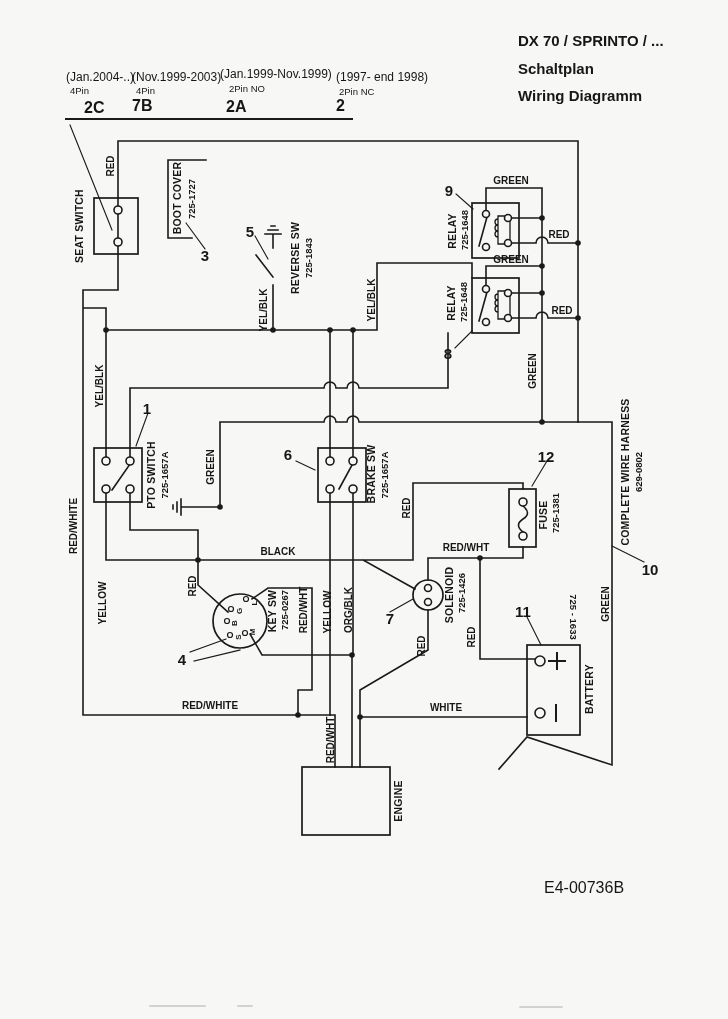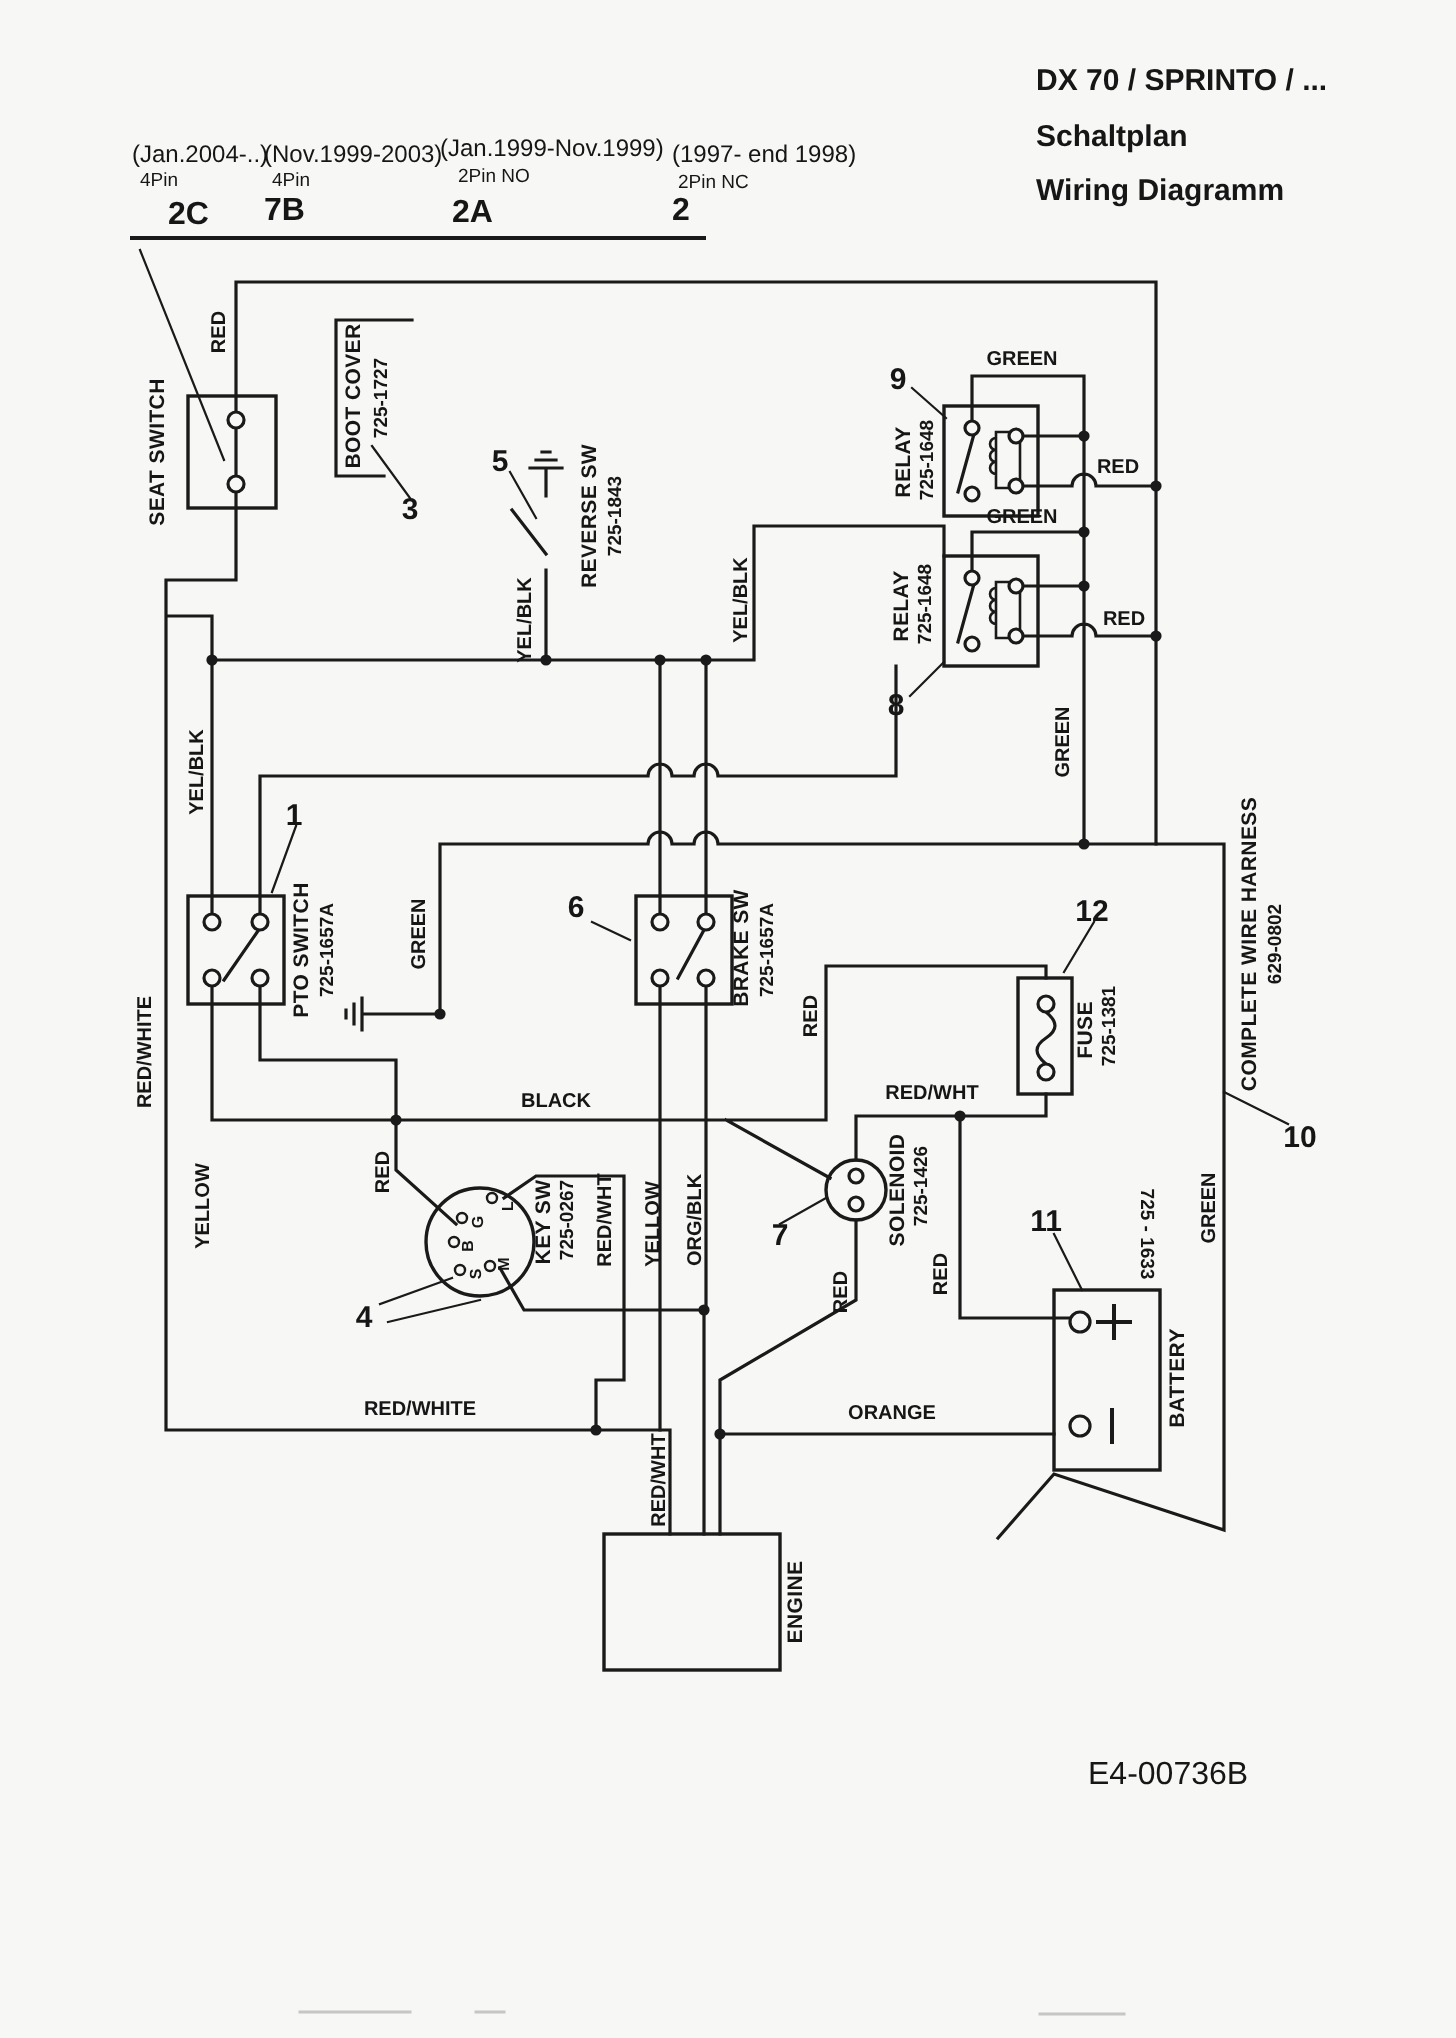--- a/index.html
+++ b/index.html
@@ -215,17 +215,17 @@
   <span class="lv wire" style="left:303px;top:610px">RED/WHT</span>
   <span class="lv wire" style="left:327px;top:612px">YELLOW</span>
   <span class="lv wire" style="left:348px;top:610px">ORG/BLK</span>
   <span class="lv wire" style="left:406px;top:508px">RED</span>
   <span class="lh wire" style="left:466px;top:547px">RED/WHT</span>
   <span class="lv wire" style="left:421px;top:646px">RED</span>
   <span class="lv wire" style="left:471px;top:637px">RED</span>
   <span class="lv wire" style="left:605px;top:604px">GREEN</span>
   <span class="lh wire" style="left:210px;top:705px">RED/WHITE</span>
   <span class="lv wire" style="left:330px;top:740px">RED/WHT</span>
-  <span class="lh wire" style="left:446px;top:707px">ORANGE</span>
+  <span class="lh wire" style="left:446px;top:707px">WHITE</span>
 
   <span class="hl docnum" style="left:544px;top:879px">E4-00736B</span>
 
 </div>
 
 </body></html>

